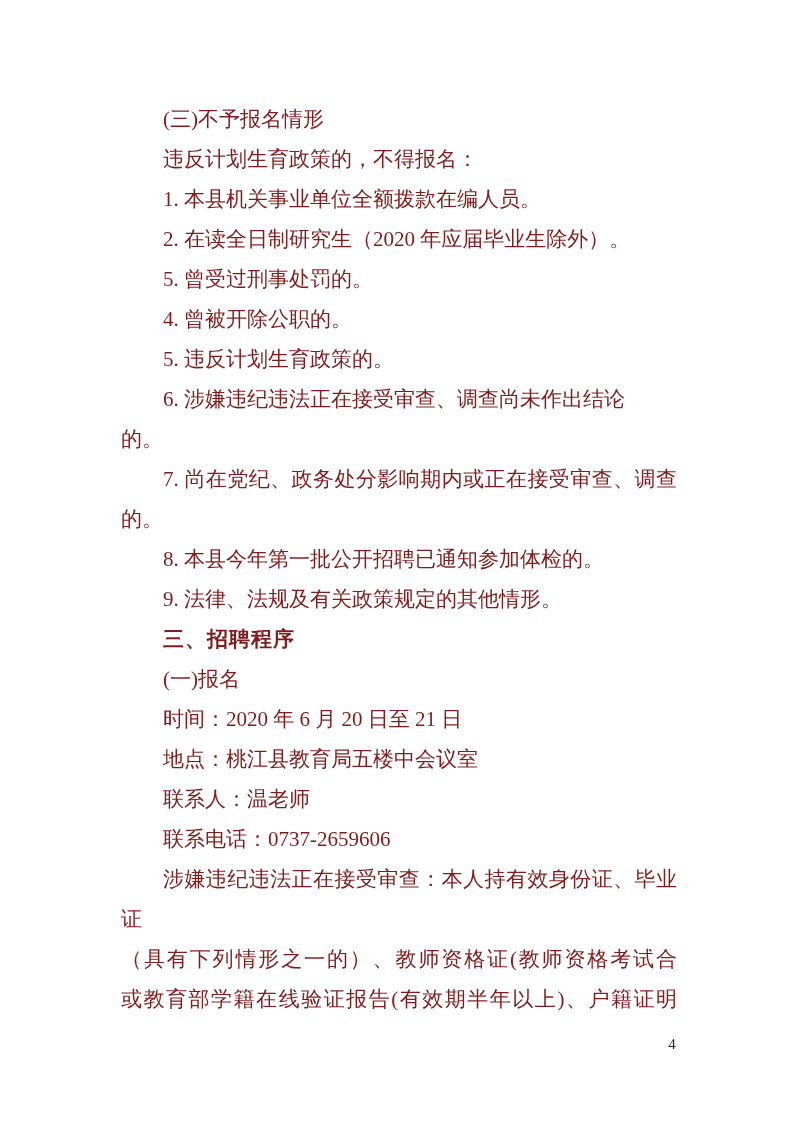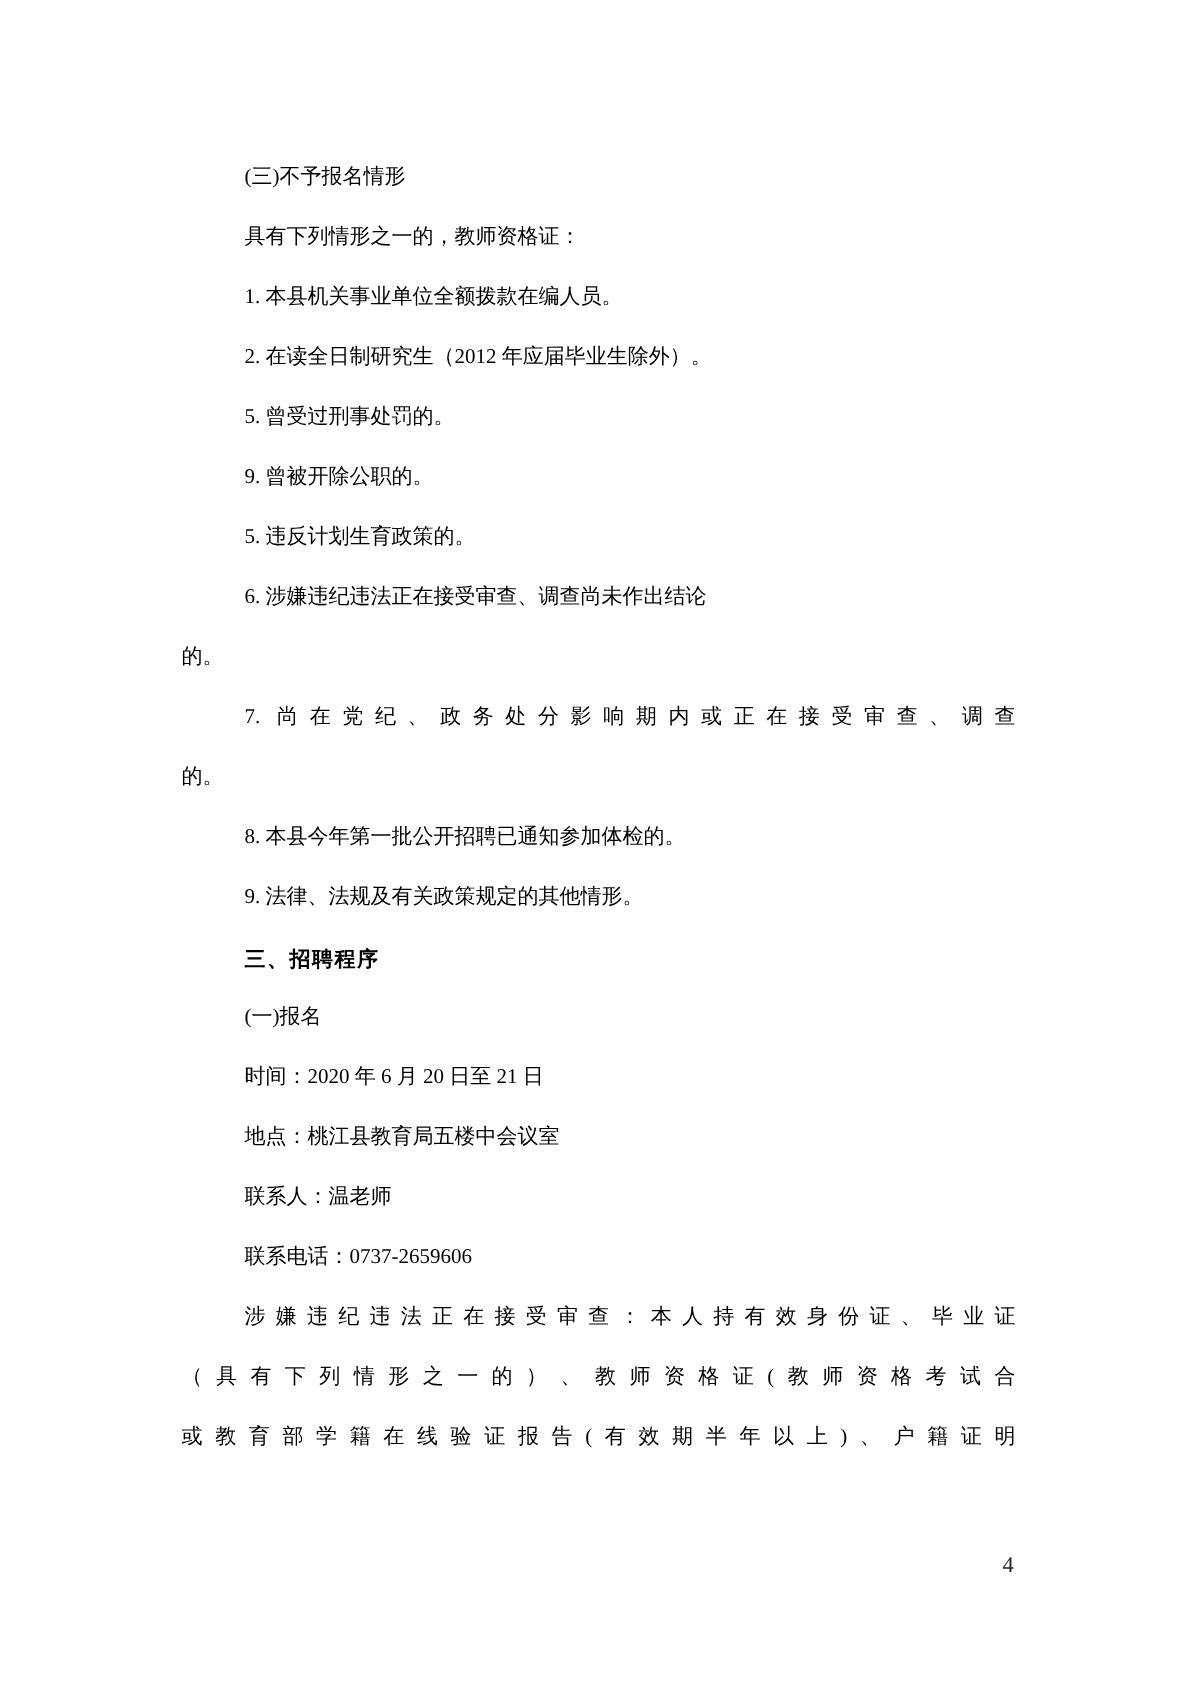--- a/index.html
+++ b/index.html
@@ -14,23 +14,23 @@
     background: #ffffff;
     overflow: hidden;
     color: #161616;
   }
   .content {
     position: absolute;
     left: 121px;
     top: 99px;
     width: 556px;
     font-family: "Liberation Serif", "DejaVu Serif", serif;
-    font-size: 14px;
+    font-size: 21px;
     line-height: 40px;
-    color: #000000;
+    color: #7f1d1d;
   }
   .line {
     min-height: 40px;
     white-space: pre-wrap;
   }
   .indent {
     text-indent: 42px;
   }
   .heading {
     font-family: Liberation Sans, sans-serif;
@@ -52,25 +52,25 @@
     line-height: 20px;
     color: #222222;
   }
 </style>
 </head>
 <body>
 
 <div class="page">
   <div class="content" id="doc-lines">
       <div class="line indent">(三)不予报名情形</div>
-      <div class="line indent">具有下列情形之一的，教师资格证：</div>
+      <div class="line indent">违反计划生育政策的，不得报名：</div>
       <div class="line indent">1. 本县机关事业单位全额拨款在编人员。</div>
-      <div class="line indent">2. 在读全日制研究生（2012 年应届毕业生除外）。</div>
+      <div class="line indent">2. 在读全日制研究生（2020 年应届毕业生除外）。</div>
       <div class="line indent">5. 曾受过刑事处罚的。</div>
-      <div class="line indent">9. 曾被开除公职的。</div>
+      <div class="line indent">4. 曾被开除公职的。</div>
       <div class="line indent">5. 违反计划生育政策的。</div>
       <div class="line indent">6. 涉嫌违纪违法正在接受审查、调查尚未作出结论</div>
       <div class="line">的。</div>
       <div class="line indent justify">7. 尚在党纪、政务处分影响期内或正在接受审查、调查</div>
       <div class="line">的。</div>
       <div class="line indent">8. 本县今年第一批公开招聘已通知参加体检的。</div>
       <div class="line indent">9. 法律、法规及有关政策规定的其他情形。</div>
       <div class="line indent heading">三、招聘程序</div>
       <div class="line indent">(一)报名</div>
       <div class="line indent">时间：2020 年 6 月 20 日至 21 日</div>

